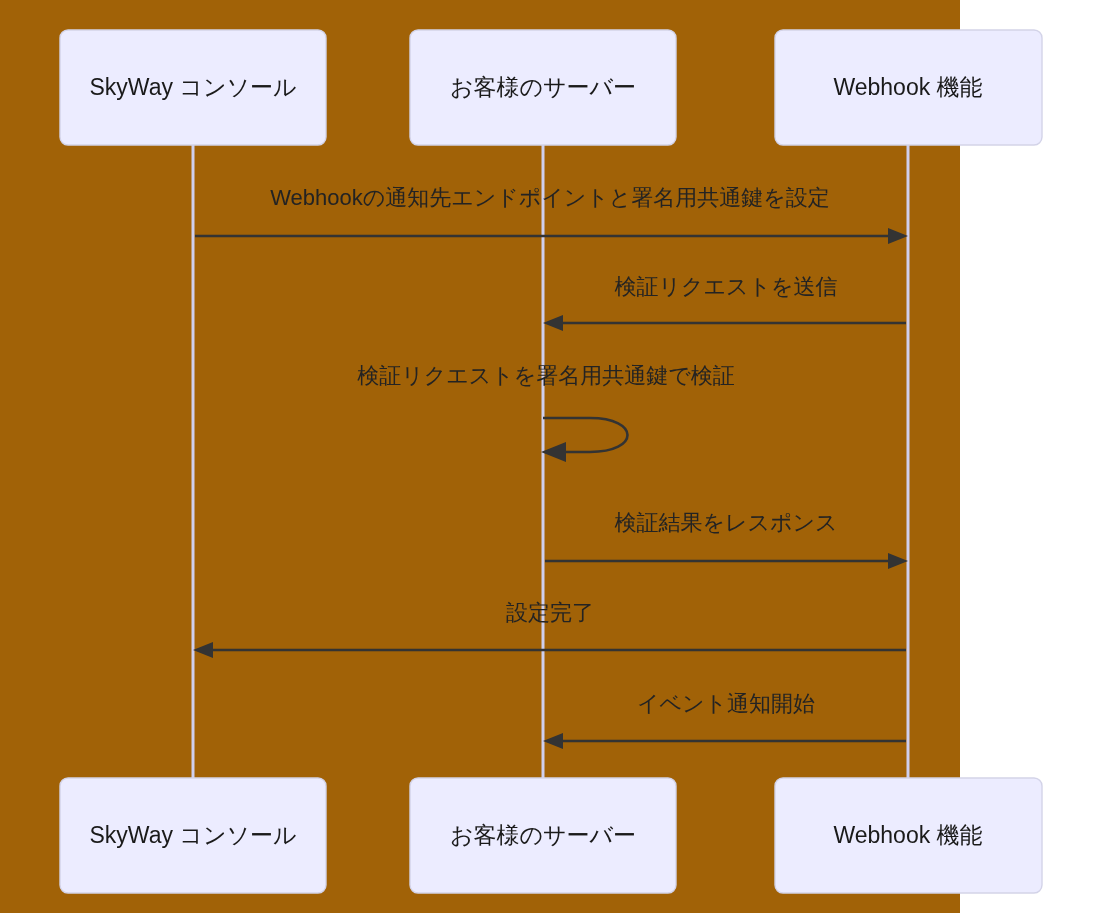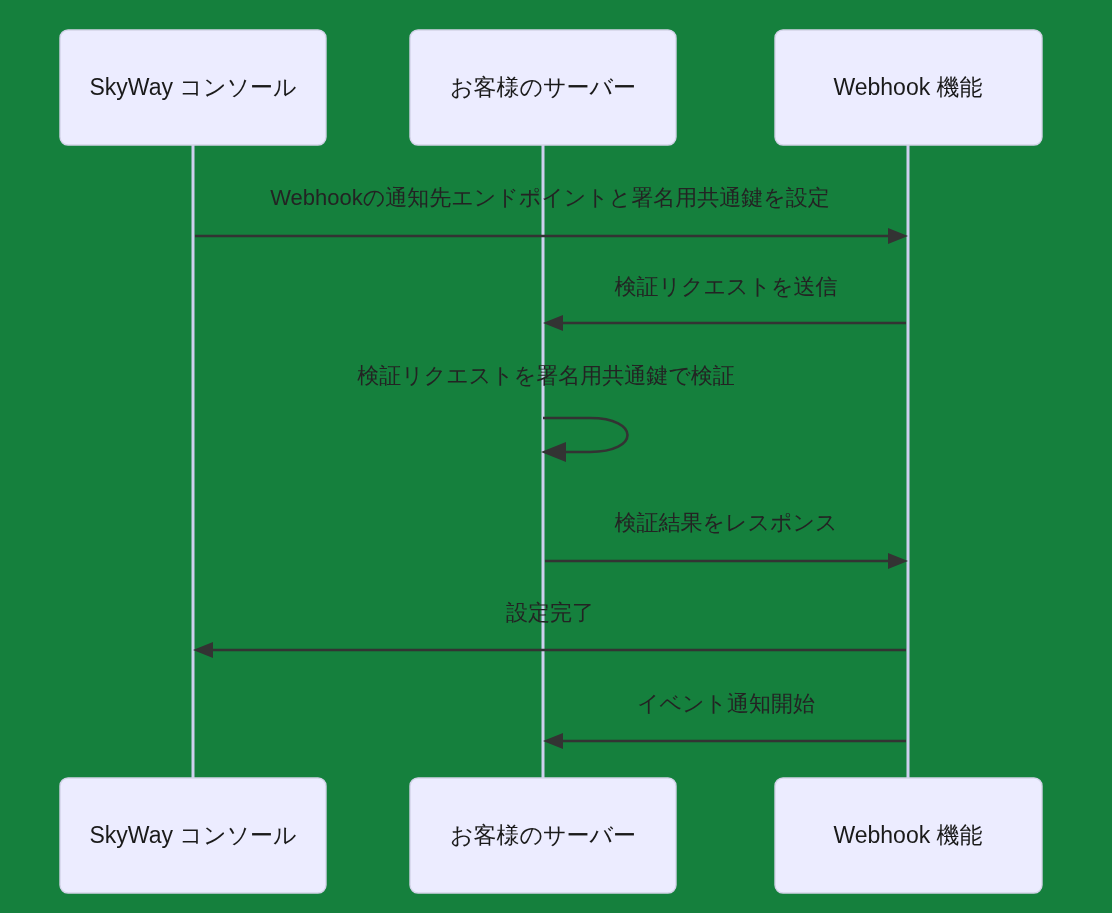--- a/index.html
+++ b/index.html
@@ -9,23 +9,23 @@
     background: #ffffff;
   }
   body {
     width: 1112px;
     height: 913px;
     font-family: "Liberation Sans", "DejaVu Sans", sans-serif;
     overflow: hidden;
   }
   #diagram-root {
     position: relative;
-    width: 1112px;
+    width: 960px;
     height: 913px;
-    background: #15803d;
+    background: #a16207;
     text-decoration: underline;
   }
   svg#seq-svg {
     position: absolute;
     left: 0;
     top: 0;
     width: 1112px;
     height: 913px;
     display: block;
   }

